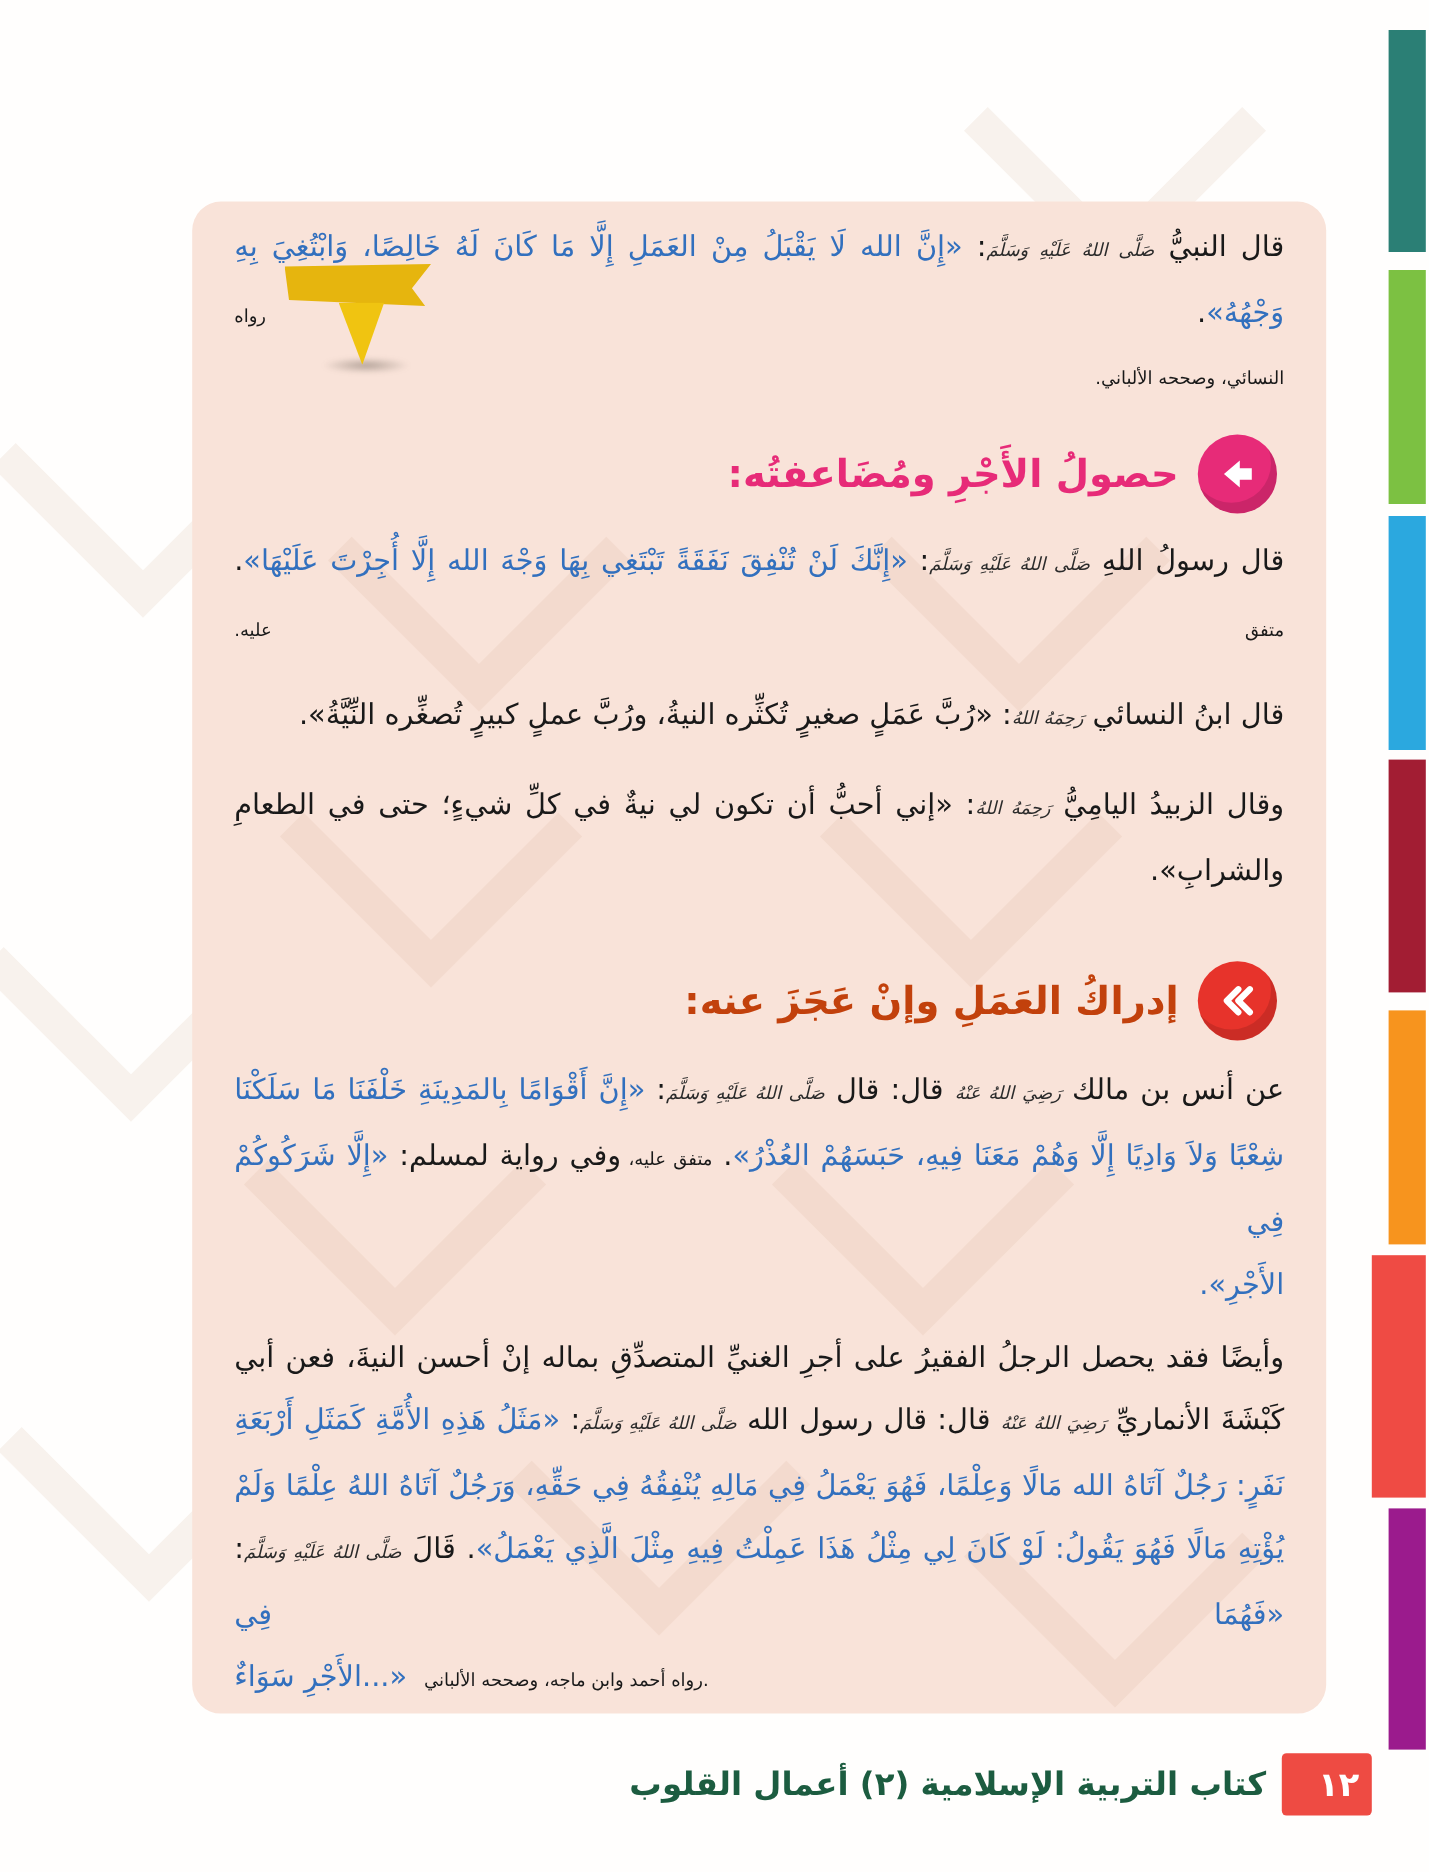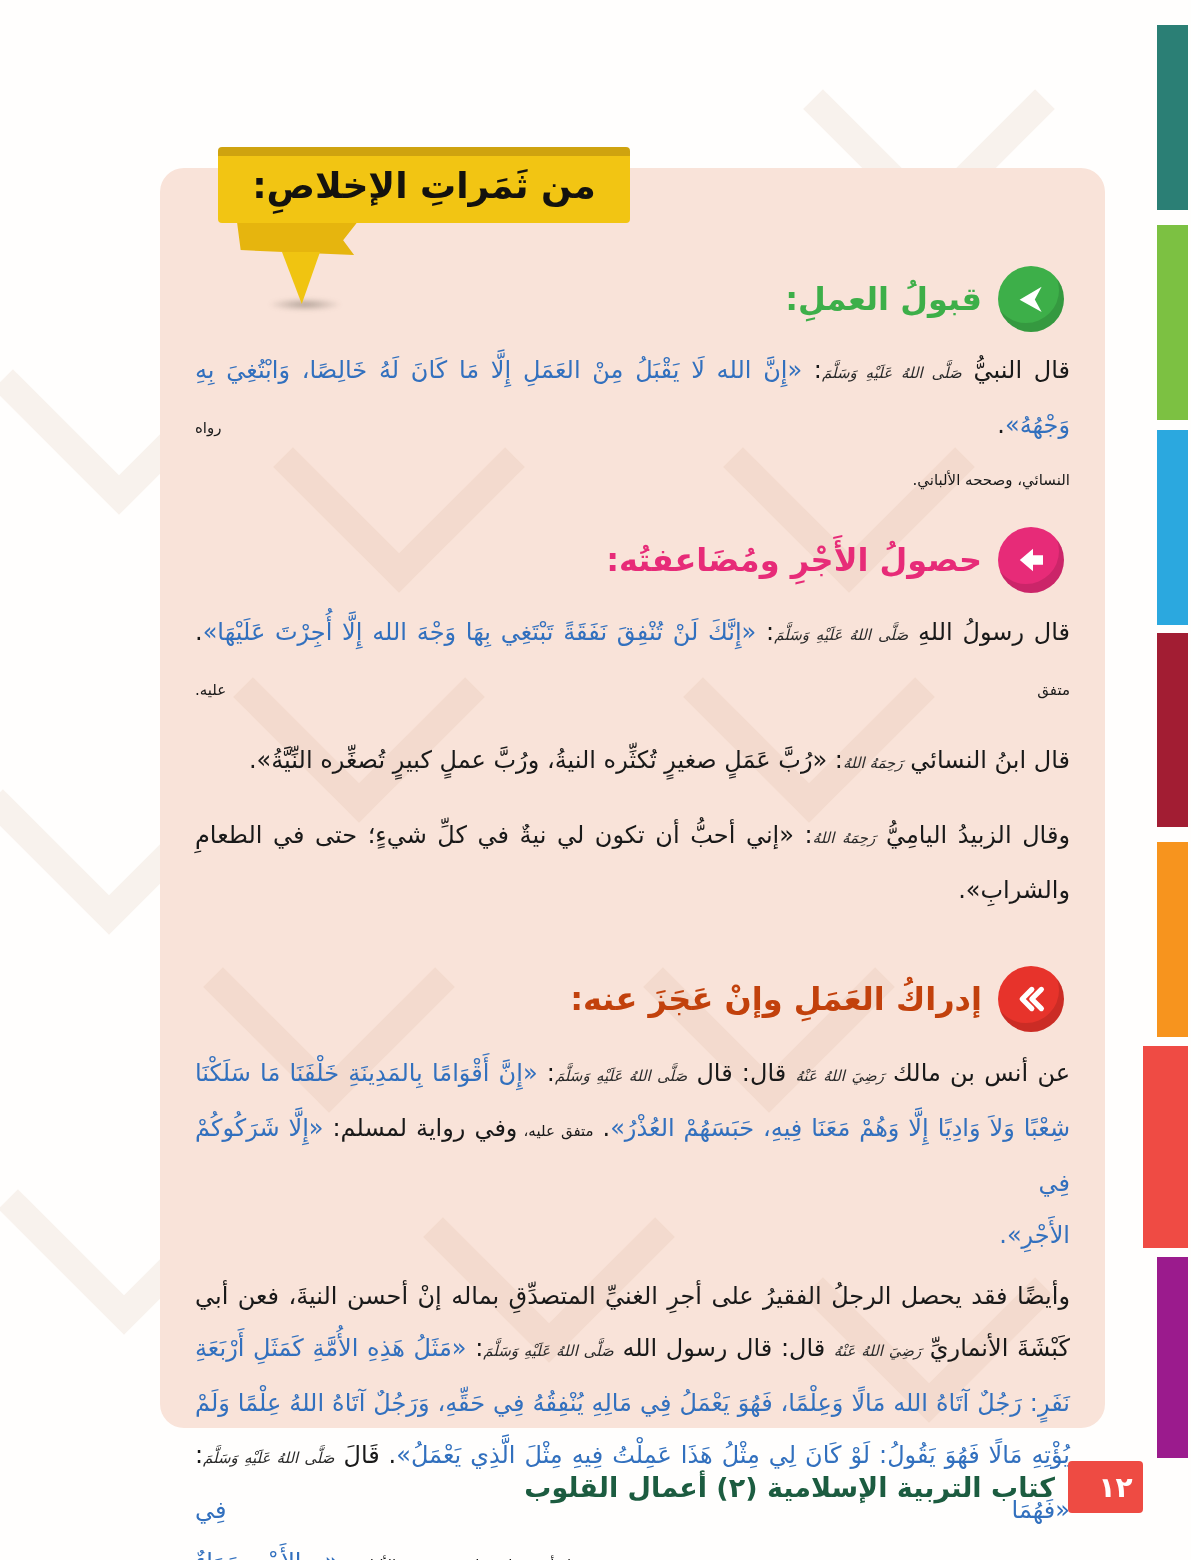--- a/index.html
+++ b/index.html
@@ -80,28 +80,20 @@
     <div class="wm" style="left:600px;top:210px;"></div>
     <div class="wm" style="left:110px;top:440px;"></div>
     <div class="wm" style="left:560px;top:440px;"></div>
     <div class="wm" style="left:80px;top:730px;"></div>
     <div class="wm" style="left:520px;top:730px;"></div>
     <div class="wm" style="left:300px;top:980px;"></div>
     <div class="wm" style="left:680px;top:1040px;"></div>
 
     <div class="card-inner">
 
-      <div class="hrow mt-h1">
-        <span class="circle bg-green" style="background: rgb(61, 175, 73);">
-          <svg class="icon-svg" width="38" height="38" viewBox="0 0 100 100">
-            <path d="M78 18 L20 52 L78 84 L60 51 Z" fill="#ffffff"></path>
-          </svg>
-        </span>
-        <span class="htext c-green" style="color: rgb(61, 175, 73);">قبولُ العملِ:</span>
-      </div>
 
       <div class="para mt-p1">
         <div class="pbody jall"><span>قال النبيُّ </span><span class="hon">صَلَّى اللهُ عَلَيْهِ وَسَلَّمَ</span><span>: </span><span class="q">«إِنَّ الله لَا يَقْبَلُ مِنْ العَمَلِ إِلَّا مَا كَانَ لَهُ خَالِصًا، وَابْتُغِيَ بِهِ وَجْهُهُ»</span><span>. </span><span class="cite">رواه</span></div>
         <div class="ptail cite">النسائي، وصححه الألباني.</div>
       </div>
 
       <div class="hrow mt-h2">
         <span class="circle bg-pink" style="background: rgb(231, 43, 120);">
           <svg class="icon-svg" width="40" height="40" viewBox="0 0 100 100">
             <path d="M55 22 L22 50 L55 78 L55 62 L80 62 L80 38 L55 38 Z" fill="#ffffff"></path>
@@ -141,23 +133,20 @@
         <div class="pbody jall"><span>وأيضًا فقد يحصل الرجلُ الفقيرُ على أجرِ الغنيِّ المتصدِّقِ بماله إنْ أحسن النيةَ، فعن أبي كَبْشَةَ الأنماريِّ </span><span class="hon">رَضِيَ اللهُ عَنْهُ</span><span> قال: قال رسول الله </span><span class="hon">صَلَّى اللهُ عَلَيْهِ وَسَلَّمَ</span><span>: </span><span class="q">«مَثَلُ هَذِهِ الأُمَّةِ كَمَثَلِ أَرْبَعَةِ نَفَرٍ: رَجُلٌ آتَاهُ الله مَالًا وَعِلْمًا، فَهُوَ يَعْمَلُ فِي مَالِهِ يُنْفِقُهُ فِي حَقِّهِ، وَرَجُلٌ آتَاهُ اللهُ عِلْمًا وَلَمْ يُؤْتِهِ مَالًا فَهُوَ يَقُولُ: لَوْ كَانَ لِي مِثْلُ هَذَا عَمِلْتُ فِيهِ مِثْلَ الَّذِي يَعْمَلُ»</span><span>. قَالَ </span><span class="hon">صَلَّى اللهُ عَلَيْهِ وَسَلَّمَ</span><span>: </span><span class="q">«فَهُمَا فِي</span></div>
         <div class="ptail tail-flex">
           <span class="q">الأَجْرِ سَوَاءٌ...»</span>
           <span class="cite">رواه أحمد وابن ماجه، وصححه الألباني.</span>
         </div>
       </div>
 
     </div>
   </div>
 
-  <div class="banner">
-    <span class="banner-title">من ثَمَراتِ الإخلاصِ:</span>
-  </div>
   <div class="banner-fold"></div>
   <div class="banner-point"></div>
   <div class="banner-shadow"></div>
 
   <div class="footer">
     <span class="pagebox" style="background: rgb(238, 75, 67);">١٢</span>
     <span class="booktitle" style="color: rgb(28, 92, 64);">كتاب التربية الإسلامية (٢) أعمال القلوب</span>
   </div>
 
 </div>

